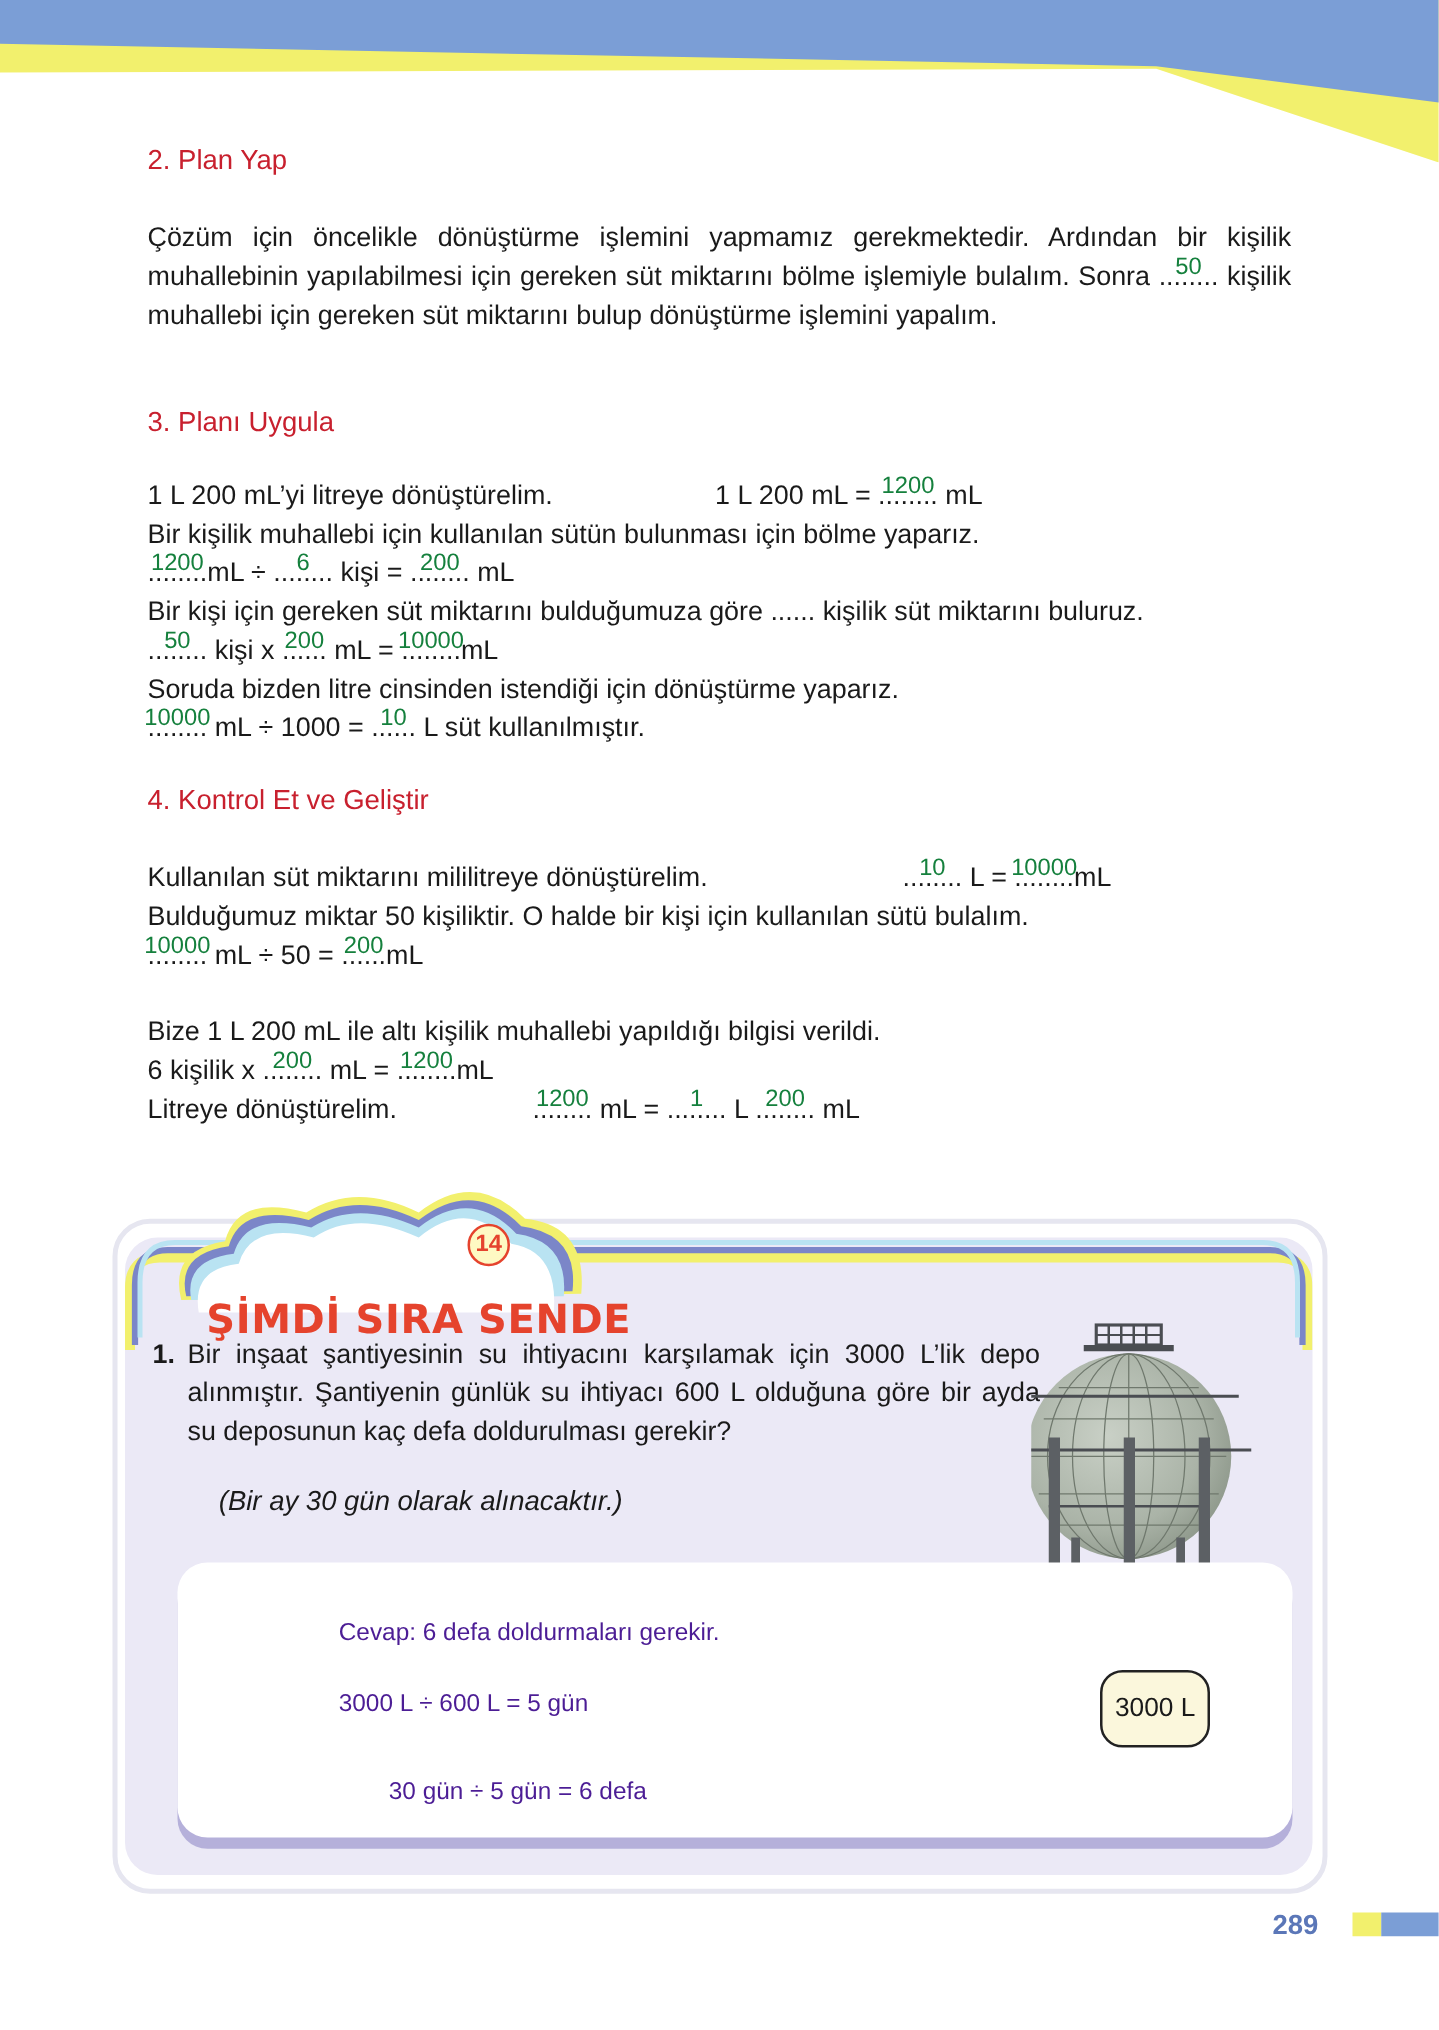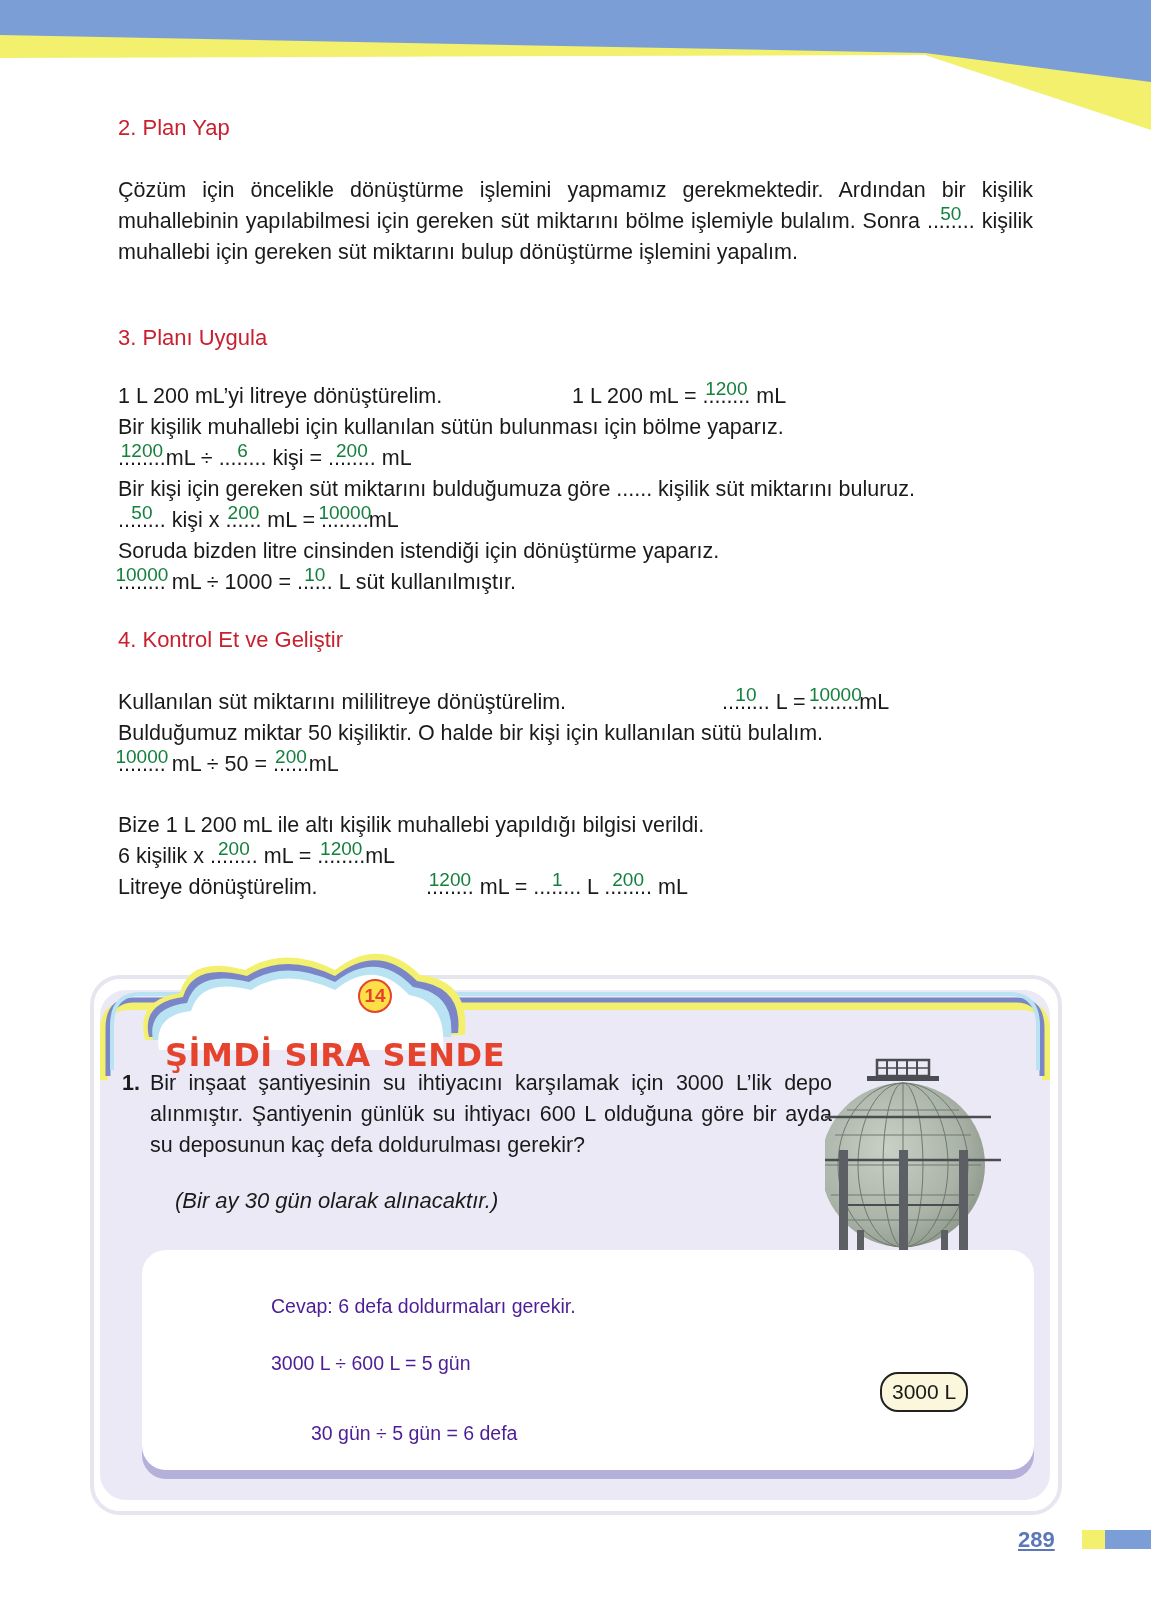--- a/index.html
+++ b/index.html
@@ -15,34 +15,34 @@
   .blank { position: relative; display: inline-block; letter-spacing: 0; }
   .blank .dots { color: #1a1a1a; }
   .blank .fill { position: absolute; left: 50%; transform: translateX(-50%); top: -8px; color: #15803d; font-size: 19px; white-space: nowrap; }
 
   .simdi-outer { position: absolute; left: 90px; top: 975px; width: 972px; height: 540px; border: 4px solid #e6e6f0; border-radius: 30px; background: #fff; }
   .simdi-inner { position: absolute; left: 100px; top: 990px; width: 950px; height: 510px; background: #ebe9f6; border-radius: 26px; }
   .simdi-stripe { position: absolute; left: 100px; top: 990px; width: 950px; height: 90px; }
 
   .cloud { position: absolute; left: 135px; top: 945px; width: 340px; height: 110px; }
   .simdi-title { position: absolute; left: 165px; top: 1036px; font-size: 32px; font-weight: bold; color: #e5432d; letter-spacing: 0.5px; font-family: "DejaVu Sans", sans-serif; }
-  .badge-num { position: absolute; left: 358px; top: 979px; width: 34px; height: 34px; border: 2.5px solid #e5432d; border-radius: 50%; background: #fde047; color: #e5432d; font-weight: bold; font-size: 19px; text-align: center; line-height: 29px; }
+  .badge-num { position: absolute; left: 374px; top: 979px; width: 34px; height: 34px; border: 2.5px solid #e5432d; border-radius: 50%; background: #fef9c3; color: #e5432d; font-weight: bold; font-size: 19px; text-align: center; line-height: 29px; }
 
   .question { position: absolute; left: 122px; top: 1068px; width: 710px; font-size: 21.5px; line-height: 31px; }
   .question .num { font-weight: bold; position: absolute; left: 0; top: 0; }
   .question .text { margin-left: 28px; text-align: justify; display: block; }
   .note { position: absolute; left: 142px; top: 1188px; font-size: 22px; font-style: italic; margin-left: 33px; }
 
   .answer-box { position: absolute; left: 142px; top: 1250px; width: 892px; height: 220px; background: #fff; border-radius: 24px; box-shadow: 0 9px 0 #b5b0da; }
   .answer-line { position: absolute; font-size: 19.5px; color: #4c1d95; white-space: nowrap; }
 
   .tank { position: absolute; left: 825px; top: 1055px; width: 220px; height: 225px; }
-  .cap-label { position: absolute; left: 880px; top: 1372px; padding: 6px 10px; border: 2px solid #222; border-radius: 18px; background: #fbf7dc; font-size: 21px; }
+  .cap-label { position: absolute; left: 880px; top: 1336px; padding: 17px 10px; border: 2px solid #222; border-radius: 18px; background: #fbf7dc; font-size: 21px; }
 
-  .page-number { position: absolute; left: 1018px; top: 1527px; font-size: 22px; font-weight: bold; color: #5b77b8; text-decoration: underline; }
+  .page-number { position: absolute; left: 1018px; top: 1527px; font-size: 22px; font-weight: bold; color: #5b77b8; }
   .page-bar-yellow { position: absolute; left: 1082px; top: 1530px; width: 23px; height: 19px; background: #f2f06d; }
   .page-bar-blue { position: absolute; left: 1105px; top: 1530px; width: 46px; height: 19px; background: #7b9ed6; }
 </style>
 </head>
 <body>
 
 <svg class="top-banner" viewBox="0 0 1151 130" preserveAspectRatio="none">
   <polygon points="0,0 1151,0 1151,130 925,55 0,58" fill="#f2f06d"></polygon>
   <polygon points="0,0 1151,0 1151,82 925,53 0,35" fill="#7b9ed6"></polygon>
 </svg>

